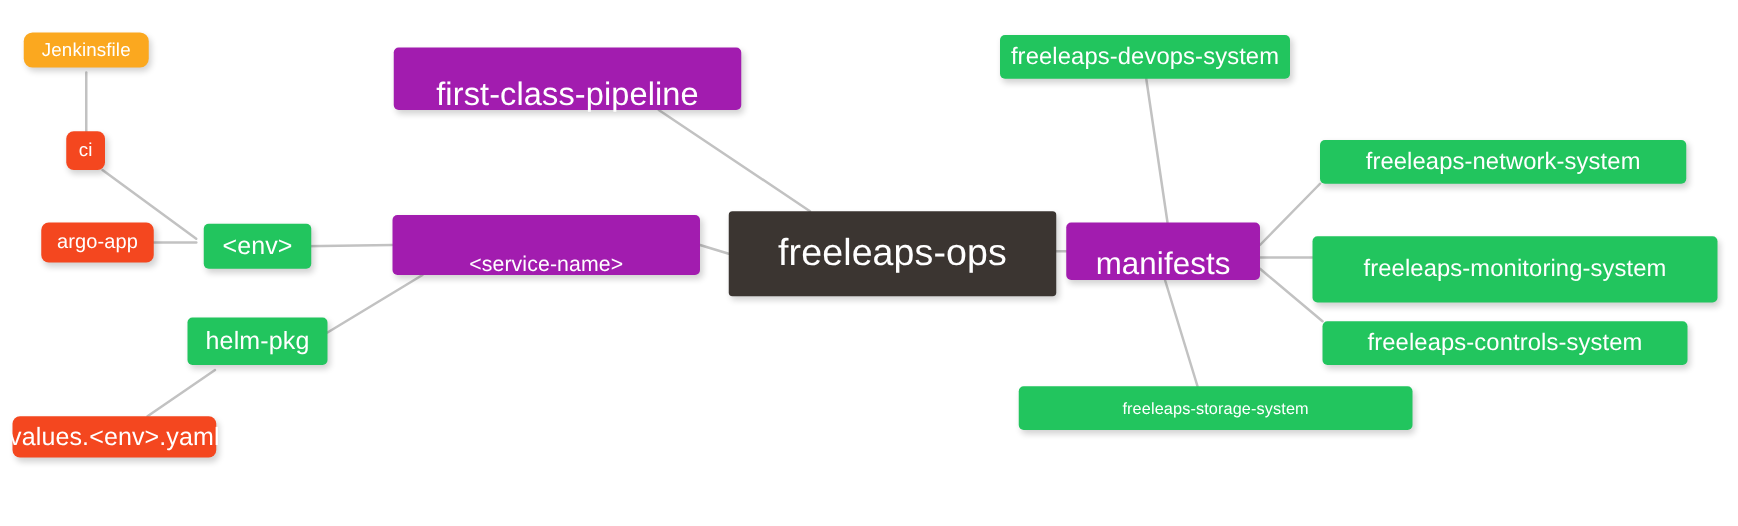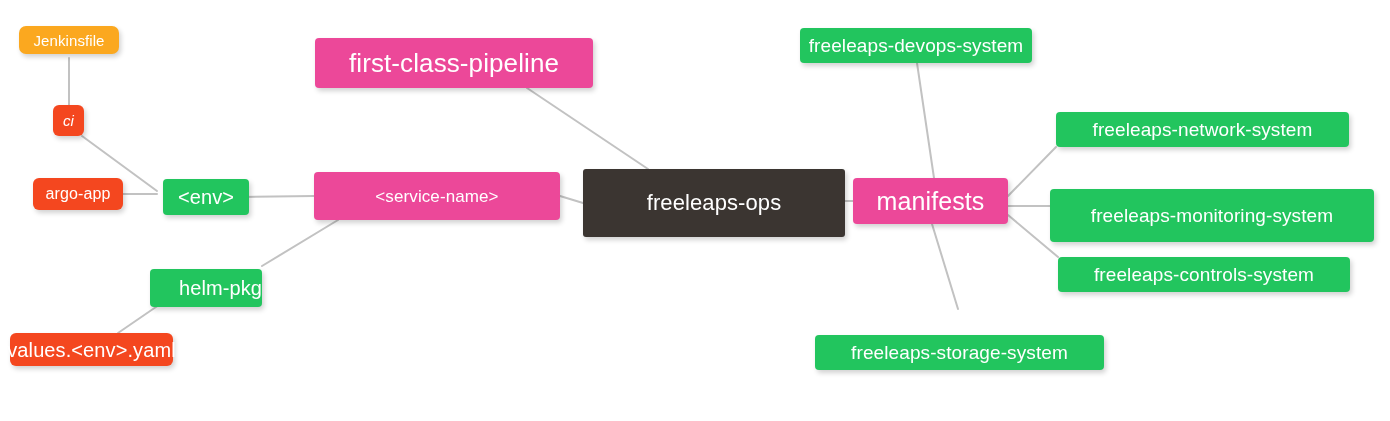--- a/index.html
+++ b/index.html
@@ -36,21 +36,21 @@
     white-space: nowrap;
     border-radius: 4px;
     box-shadow: 2px 3px 5px rgba(0,0,0,0.18);
     letter-spacing: 0.1px;
     line-height: 1;
   }
   .node.root {
     background: #3b3531;
     border-radius: 3px;
   }
-  .node.blue    { background: #ec4899; }
+  .node.blue    { background: #a21caf; align-items: flex-end; }
   .node.green   { background: #22c55e; }
   .node.orange  { background: #fba81f; border-radius: 7px; }
   .node.red     { background: #f4471f; border-radius: 6px; }
 </style>
 </head>
 <body>
 
 <div id="canvas">
   <svg id="edge-layer" viewBox="0 0 1390 421" width="1390" height="421">
       <line x1="583" y1="203" x2="560" y2="196" stroke="#c2c2c2" stroke-width="2" stroke-linecap="round"></line>
@@ -62,57 +62,57 @@
       <line x1="157" y1="194" x2="123" y2="194" stroke="#c2c2c2" stroke-width="2" stroke-linecap="round"></line>
       <line x1="69" y1="105" x2="69" y2="58" stroke="#c2c2c2" stroke-width="2" stroke-linecap="round"></line>
       <line x1="172" y1="296" x2="118" y2="333" stroke="#c2c2c2" stroke-width="2" stroke-linecap="round"></line>
       <line x1="934" y1="178" x2="917" y2="63" stroke="#c2c2c2" stroke-width="2" stroke-linecap="round"></line>
       <line x1="1008" y1="196" x2="1056" y2="147" stroke="#c2c2c2" stroke-width="2" stroke-linecap="round"></line>
       <line x1="1008" y1="206" x2="1050" y2="206" stroke="#c2c2c2" stroke-width="2" stroke-linecap="round"></line>
       <line x1="1008" y1="215" x2="1058" y2="257" stroke="#c2c2c2" stroke-width="2" stroke-linecap="round"></line>
       <line x1="932" y1="224" x2="958" y2="309" stroke="#c2c2c2" stroke-width="2" stroke-linecap="round"></line>
     </svg>
   <div id="node-layer">
-      <div class="node root" style="left: 583px; top: 169px; width: 262px; height: 68px; font-size: 22px;">
+      <div class="node root" style="left: 583px; top: 169px; width: 262px; height: 68px; font-size: 30px;">
         <span>freeleaps-ops</span>
       </div>
       <div class="node blue" style="left: 314px; top: 172px; width: 246px; height: 48px; font-size: 17px;">
         <span>&lt;service-name&gt;</span>
       </div>
       <div class="node blue" style="left: 315px; top: 38px; width: 278px; height: 50px; font-size: 26px;">
         <span>first-class-pipeline</span>
       </div>
       <div class="node blue" style="left: 853px; top: 178px; width: 155px; height: 46px; font-size: 25px;">
         <span>manifests</span>
       </div>
       <div class="node green" style="left: 163px; top: 179px; width: 86px; height: 36px; font-size: 20px;">
         <span>&lt;env&gt;</span>
       </div>
-      <div class="node green" style="left: 150px; top: 269px; width: 112px; height: 38px; font-size: 20px; justify-content: flex-end;">
+      <div class="node green" style="left: 150px; top: 254px; width: 112px; height: 38px; font-size: 20px;">
         <span>helm-pkg</span>
       </div>
       <div class="node green" style="left: 800px; top: 28px; width: 232px; height: 35px; font-size: 19px;">
         <span>freeleaps-devops-system</span>
       </div>
       <div class="node green" style="left: 1056px; top: 112px; width: 293px; height: 35px; font-size: 19px;">
         <span>freeleaps-network-system</span>
       </div>
       <div class="node green" style="left: 1050px; top: 189px; width: 324px; height: 53px; font-size: 19px;">
         <span>freeleaps-monitoring-system</span>
       </div>
       <div class="node green" style="left: 1058px; top: 257px; width: 292px; height: 35px; font-size: 19px;">
         <span>freeleaps-controls-system</span>
       </div>
-      <div class="node green" style="left: 815px; top: 309px; width: 289px; height: 35px; font-size: 19px; margin-top: 26px;">
+      <div class="node green" style="left: 815px; top: 309px; width: 315px; height: 35px; font-size: 13px;">
         <span>freeleaps-storage-system</span>
       </div>
       <div class="node orange" style="left: 19px; top: 26px; width: 100px; height: 28px; font-size: 15px;">
         <span>Jenkinsfile</span>
       </div>
-      <div class="node red" style="left: 53px; top: 105px; width: 31px; height: 31px; font-size: 15px; font-style: italic;">
+      <div class="node red" style="left: 53px; top: 105px; width: 31px; height: 31px; font-size: 15px;">
         <span>ci</span>
       </div>
       <div class="node red" style="left: 33px; top: 178px; width: 90px; height: 32px; font-size: 16px;">
         <span>argo-app</span>
       </div>
       <div class="node red" style="left: 10px; top: 333px; width: 163px; height: 33px; font-size: 20px;">
         <span>values.&lt;env&gt;.yaml</span>
       </div>
     </div>
 </div>

